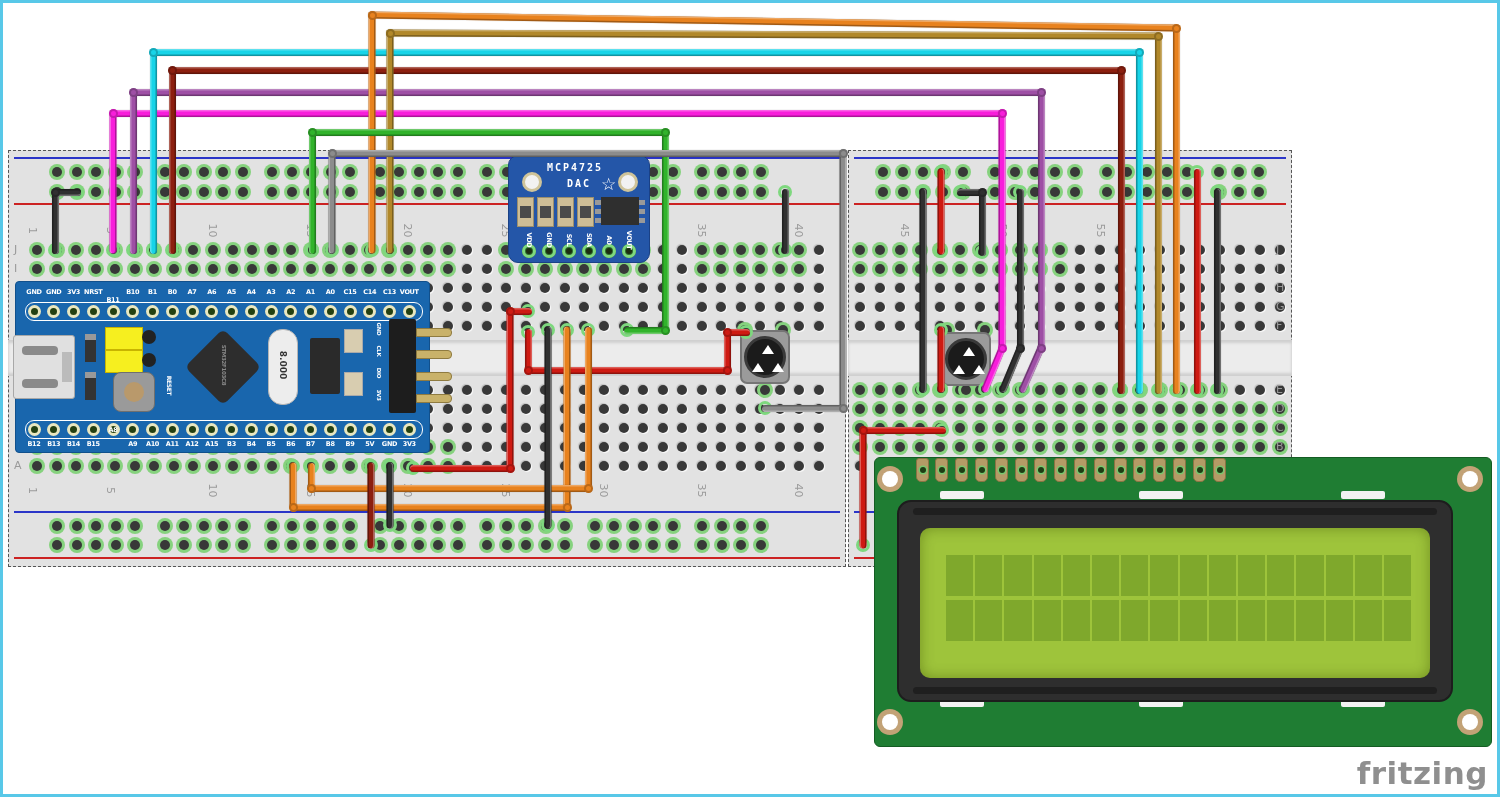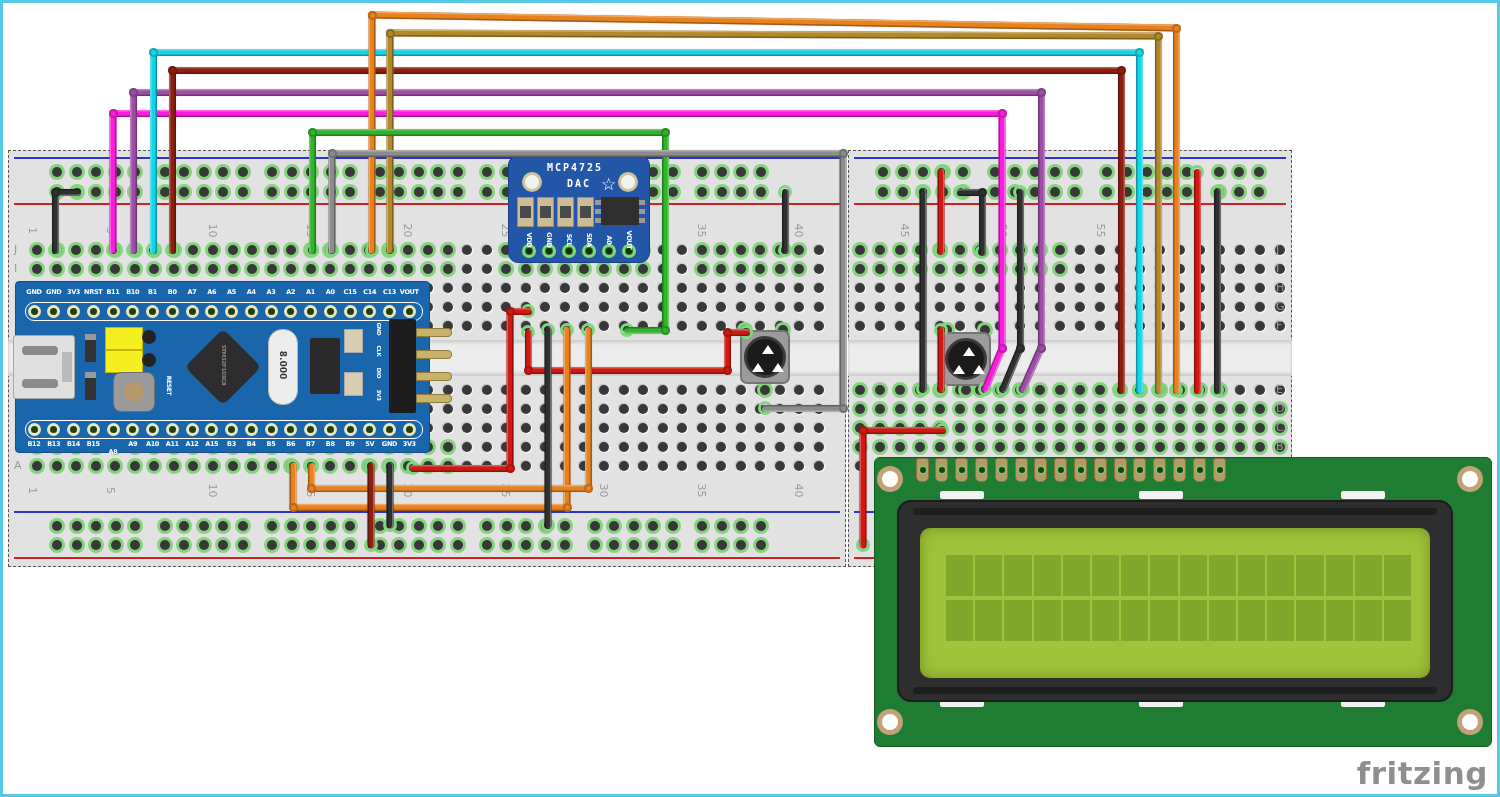--- a/index.html
+++ b/index.html
@@ -962,21 +962,21 @@
           <i></i>
         </div>
         <div class="stlabel" style="left: 47.5px; top: 6px;">3V3</div>
         <div class="pcbhole" style="left: 51px; top: 22.5px;">
           <i></i>
         </div>
         <div class="stlabel" style="left: 67.25px; top: 6px;">NRST</div>
         <div class="pcbhole" style="left: 70.75px; top: 22.5px;">
           <i></i>
         </div>
-        <div class="stlabel" style="left: 87px; top: 6px;">B11</div>
+        <div class="stlabel" style="left: 87px; top: 14px;">B11</div>
         <div class="pcbhole" style="left: 90.5px; top: 22.5px;">
           <i></i>
         </div>
         <div class="stlabel" style="left: 106.75px; top: 6px;">B10</div>
         <div class="pcbhole" style="left: 110.25px; top: 22.5px;">
           <i></i>
         </div>
         <div class="stlabel" style="left: 126.5px; top: 6px;">B1</div>
         <div class="pcbhole" style="left: 130px; top: 22.5px;">
           <i></i>
@@ -1042,21 +1042,21 @@
           <i></i>
         </div>
         <div class="stlabel" style="left: 47.5px; top: 158px;">B14</div>
         <div class="pcbhole" style="left: 51px; top: 140.5px;">
           <i></i>
         </div>
         <div class="stlabel" style="left: 67.25px; top: 158px;">B15</div>
         <div class="pcbhole" style="left: 70.75px; top: 140.5px;">
           <i></i>
         </div>
-        <div class="stlabel" style="left: 87px; top: 166px;">A8</div>
+        <div class="stlabel" style="left: 87px; top: 144px;">A8</div>
         <div class="pcbhole" style="left: 90.5px; top: 140.5px;">
           <i></i>
         </div>
         <div class="stlabel" style="left: 106.75px; top: 158px;">A9</div>
         <div class="pcbhole" style="left: 110.25px; top: 140.5px;">
           <i></i>
         </div>
         <div class="stlabel" style="left: 126.5px; top: 158px;">A10</div>
         <div class="pcbhole" style="left: 130px; top: 140.5px;">
           <i></i>

